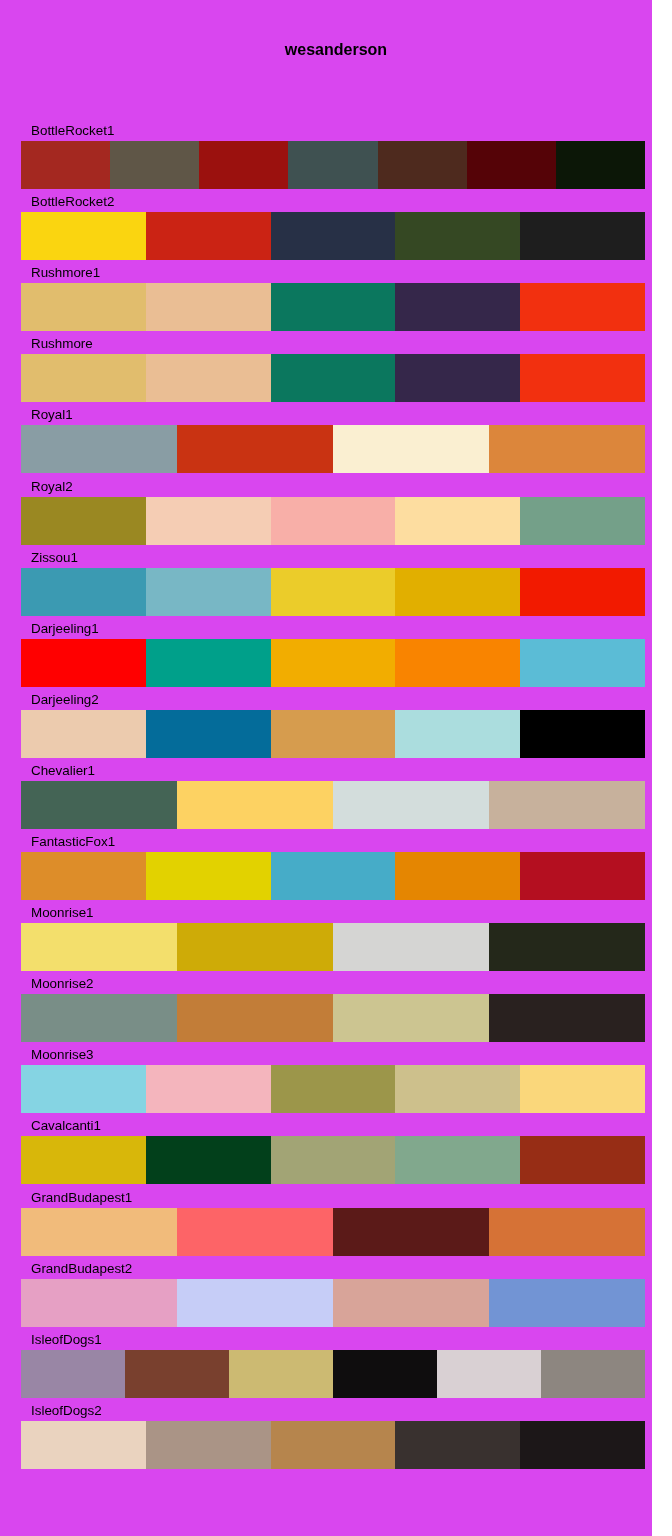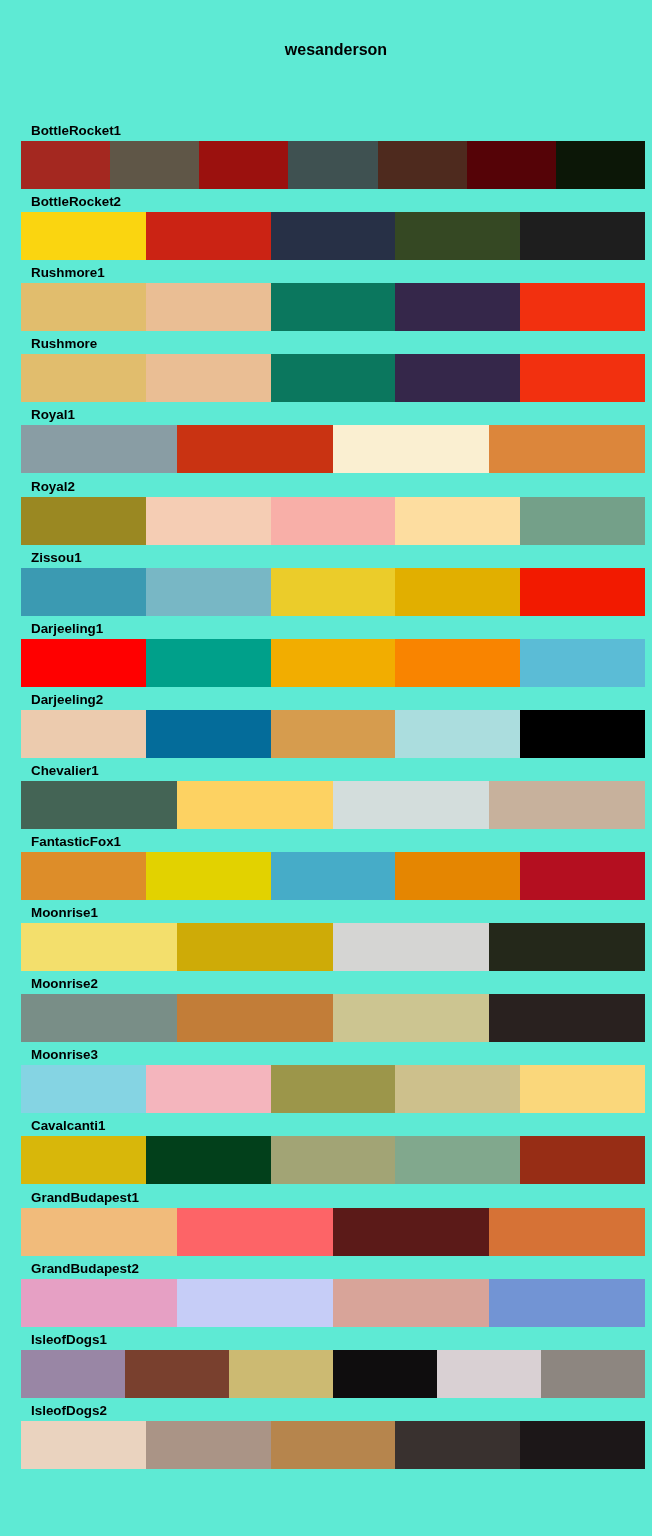--- a/index.html
+++ b/index.html
@@ -15,21 +15,21 @@
     overflow: hidden;
     font-family: "Liberation Sans", sans-serif;
     -webkit-font-smoothing: antialiased;
   }
   #figure {
     position: absolute;
     left: 0;
     top: 0;
     width: 652px;
     height: 1536px;
-    background: #5eead4;
+    background: #d946ef;
   }
   #figure-title {
     position: absolute;
     left: 0;
     top: 40px;
     width: 672px;
     text-align: center;
     font-family: "Liberation Sans", sans-serif;
     font-size: 16px;
     font-weight: bold;
@@ -49,21 +49,21 @@
     width: 624px;
   }
   .palette-label {
     position: absolute;
     left: 10px;
     top: 0;
     height: 21px;
     line-height: 21px;
     font-family: "Liberation Sans", sans-serif;
     font-size: 13.4px;
-    font-weight: bold;
+    font-weight: normal;
     color: #000000;
     white-space: nowrap;
   }
   .palette-band {
     position: absolute;
     left: 0;
     top: 21px;
     width: 624px;
     height: 48px;
     display: flex;

